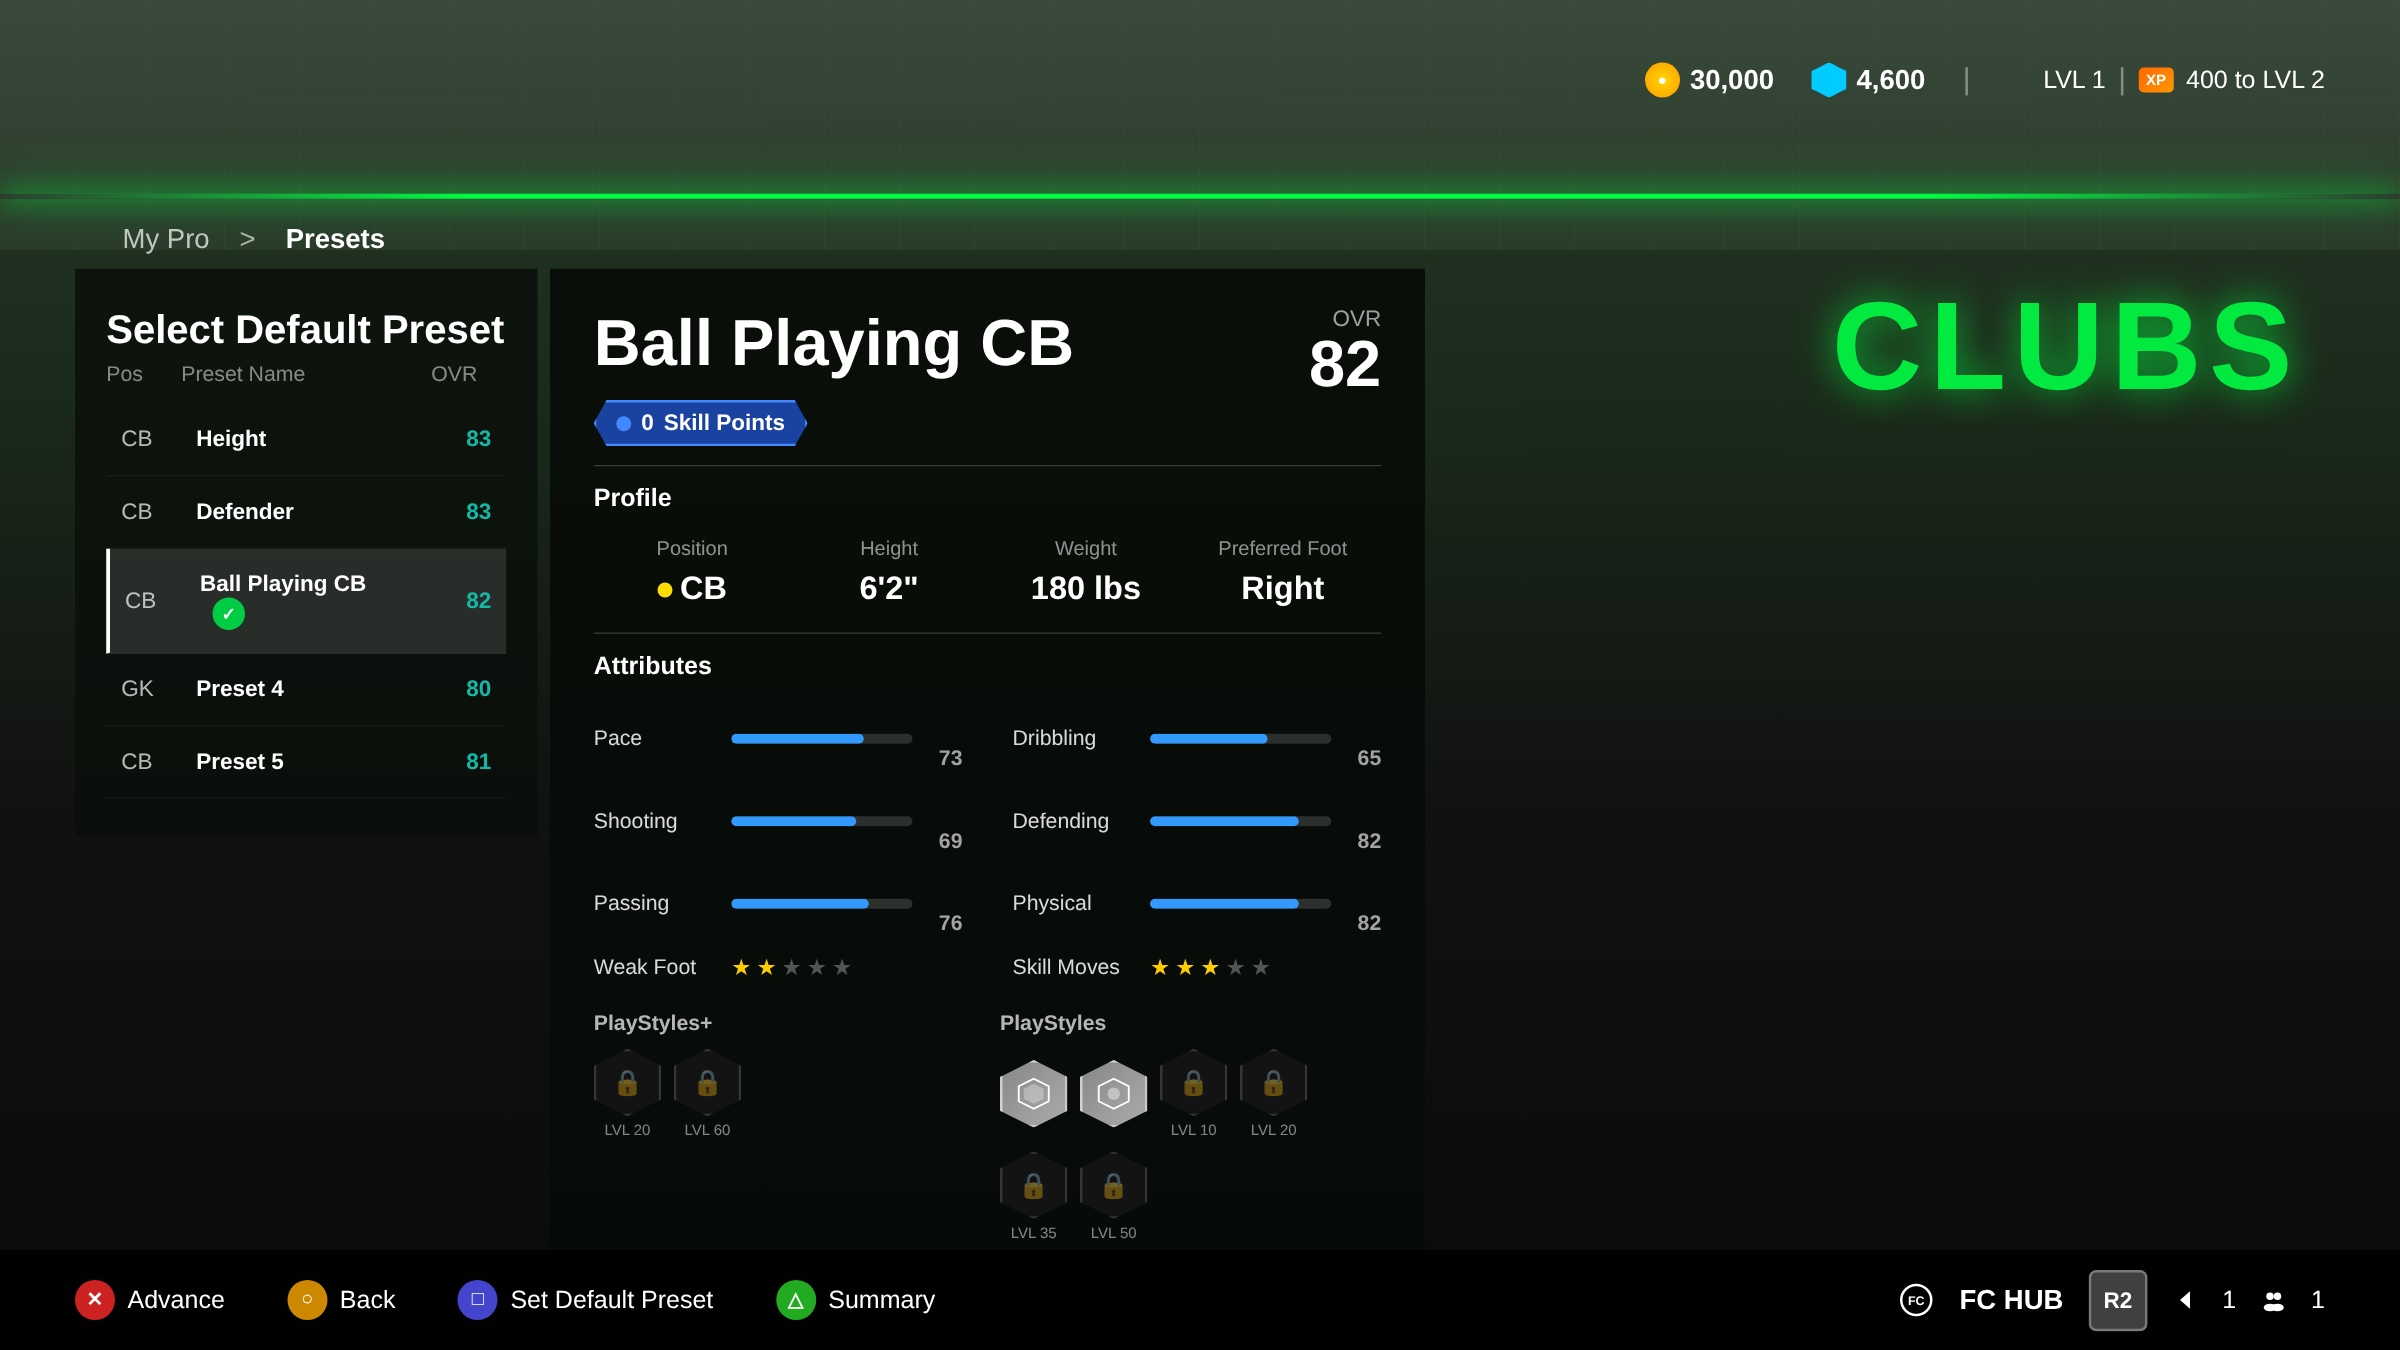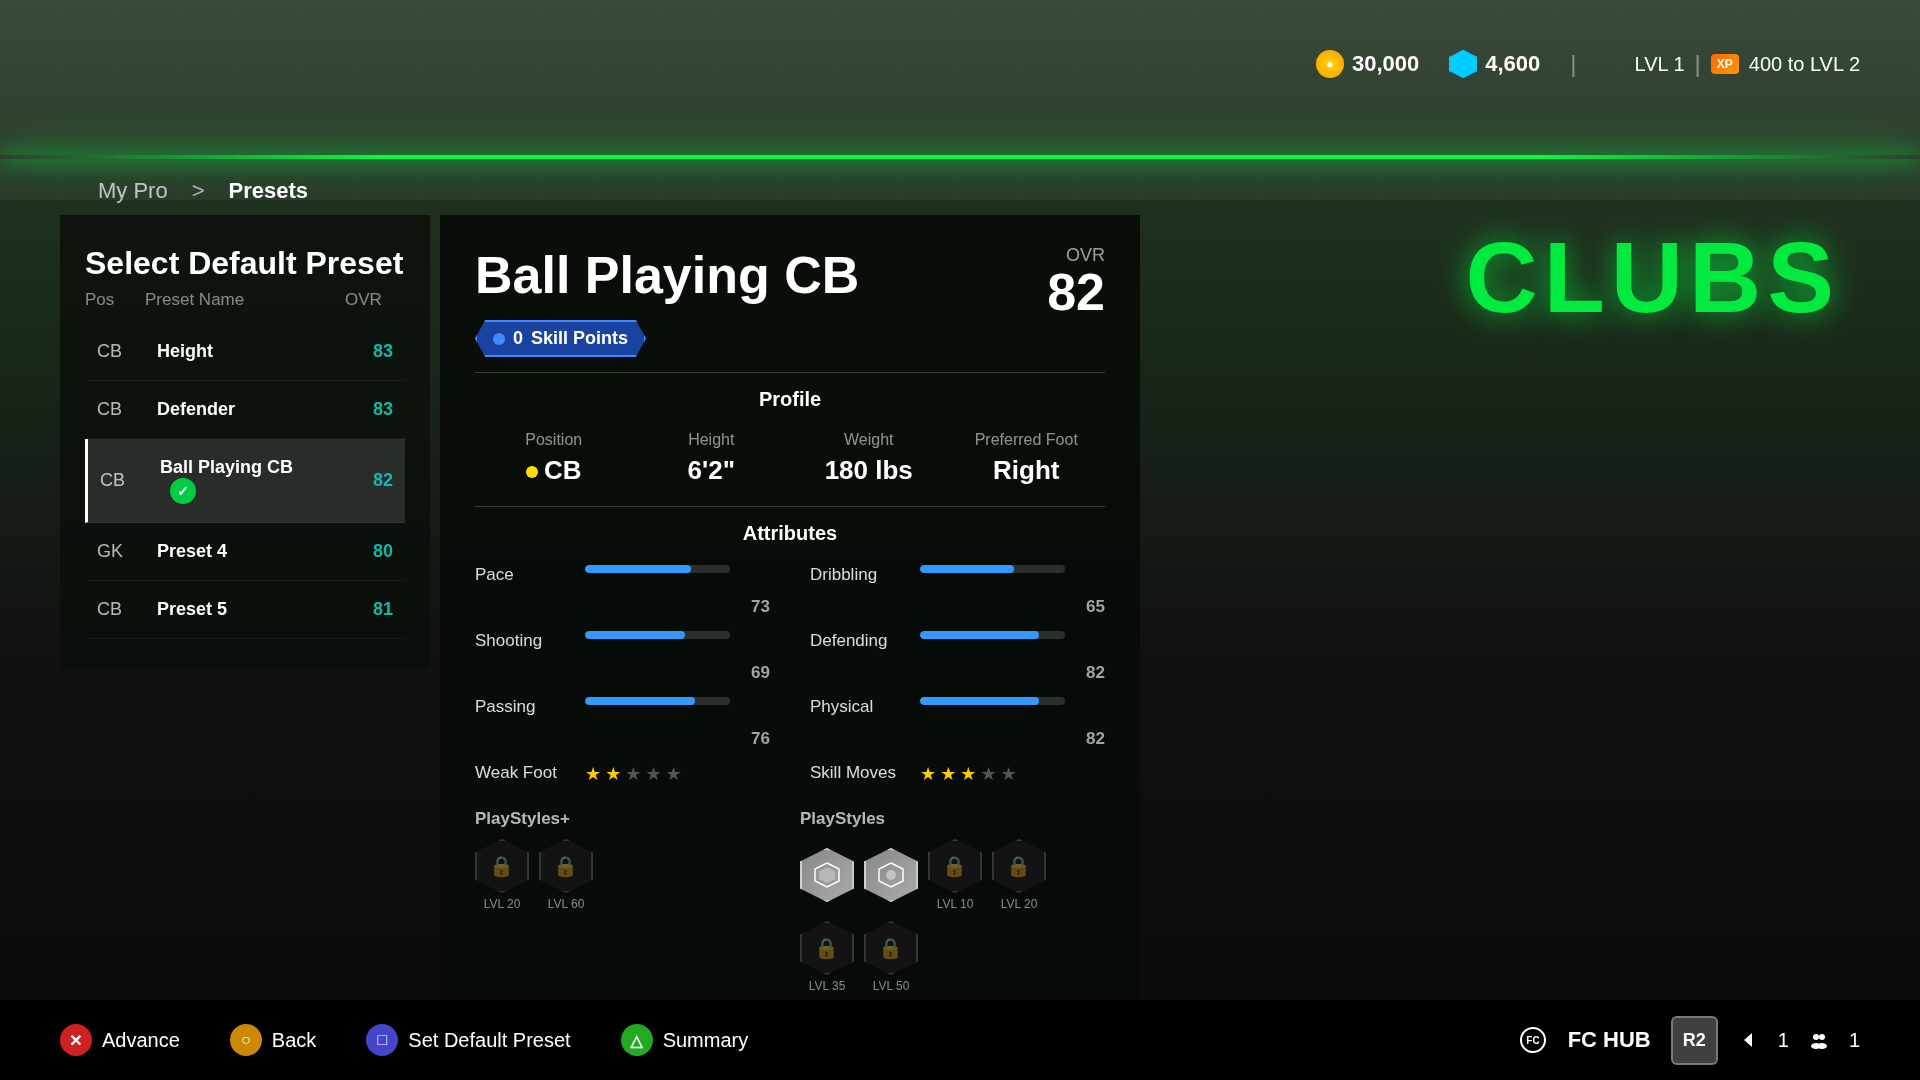--- a/index.html
+++ b/index.html
@@ -280,21 +280,20 @@
       margin-bottom: 10px;
     }
 
     .section-divider {
       border: none;
       border-top: 1px solid rgba(255,255,255,0.2);
       margin: 15px 0;
     }
 
     .section-title {
-      text-align: center;
       color: white;
       font-size: 20px;
       font-weight: 600;
       margin: 10px 0 20px;
     }
 
     
     .profile-grid {
       display: grid;
       grid-template-columns: 1fr 1fr 1fr 1fr;
@@ -325,21 +324,21 @@
 
     
     .attributes-grid {
       display: grid;
       grid-template-columns: 1fr 1fr;
       gap: 0 40px;
     }
 
     .attr-row {
       display: flex;
-      align-items: flex-start;
+      align-items: center;
       margin-bottom: 14px;
       gap: 10px;
     }
 
     .attr-name {
       color: rgba(255,255,255,0.85);
       font-size: 17px;
       width: 100px;
       flex-shrink: 0;
     }

